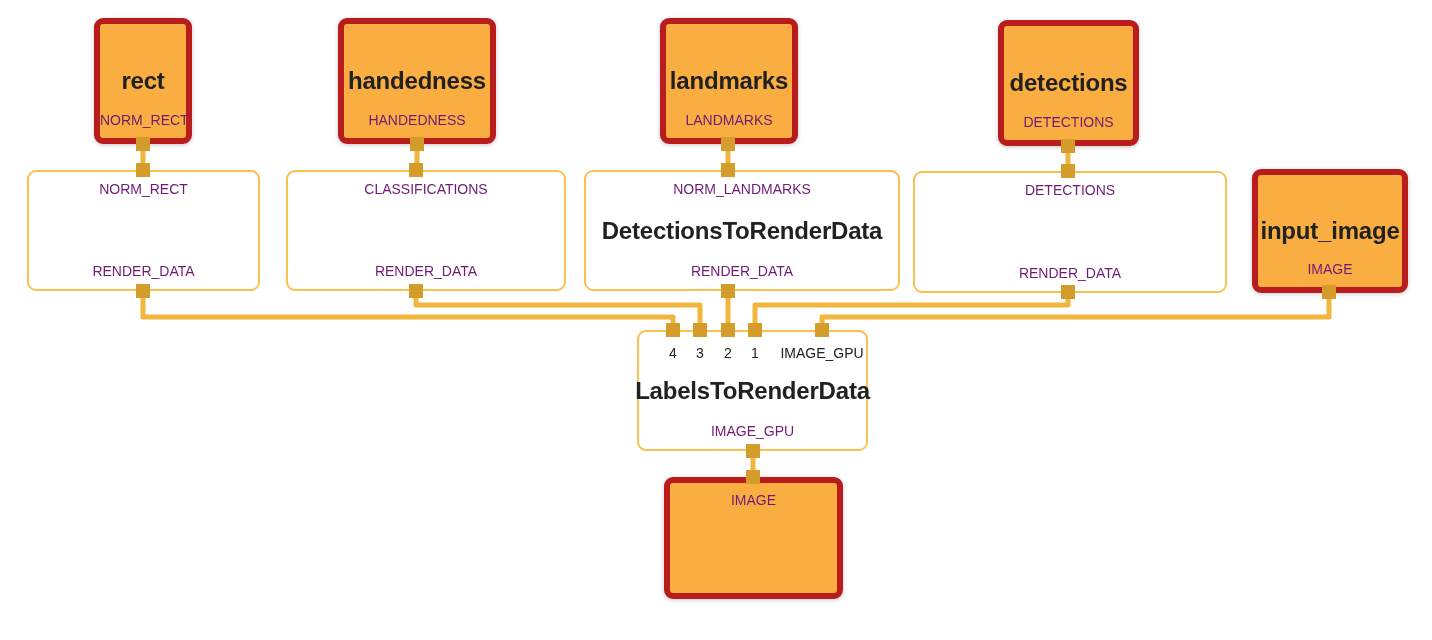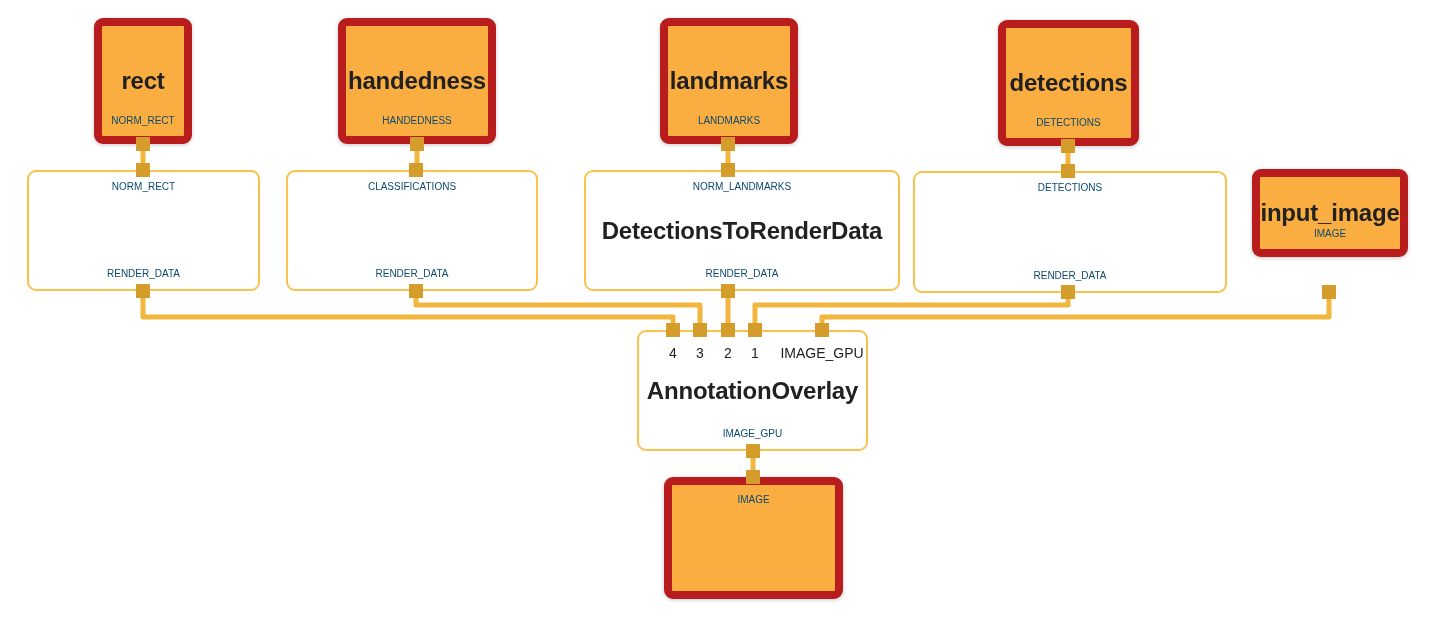--- a/index.html
+++ b/index.html
@@ -21,39 +21,39 @@
     position:absolute;
     box-sizing:border-box;
     border-radius:9px;
     display:flex;
     align-items:center;
     justify-content:center;
     z-index:1;
   }
   .packet {
     background:#FAAE42;
-    border:8px solid #b91c1c;
+    border:6px solid #b91c1c;
     box-shadow:0 1px 4px rgba(0,0,0,0.22);
   }
   .calc {
     background:#ffffff;
     border:2px solid #FBC14D;
   }
   .name {
     font-weight:bold;
     font-size:24px;
     color:#212121;
     white-space:nowrap;
     letter-spacing:-0.2px;
   }
   .plabel {
     position:absolute; left:0; right:0;
     text-align:center;
-    font-size:10px;
-    color:#0c4a6e;
+    font-size:14px;
+    color:#701a75;
     white-space:nowrap;
   }
   .plabel.top    { top:9px; }
   .plabel.bottom { bottom:10px; }
   .ao-label {
     position:absolute;
     top:13px;
     transform:translateX(-50%);
     font-size:14px;
     color:#212121;
@@ -103,48 +103,48 @@
   <div class="node packet" style="left:998px; top:20px; width:141px; height:126px;">
     <div class="name">detections</div>
     <div class="plabel bottom">DETECTIONS</div>
   </div>
 
   <div class="node calc" style="left:27px; top:170px; width:233px; height:121px;">
     <div class="plabel top">NORM_RECT</div>
     <div class="plabel bottom">RENDER_DATA</div>
   </div>
 
-  <div class="node calc" style="left:286px; top:170px; width:252px; height:121px;">
+  <div class="node calc" style="left:286px; top:170px; width:280px; height:121px;">
     <div class="plabel top">CLASSIFICATIONS</div>
     <div class="plabel bottom">RENDER_DATA</div>
   </div>
 
   <div class="node calc" style="left:584px; top:170px; width:316px; height:121px;">
     <div class="plabel top">NORM_LANDMARKS</div>
     <div class="name">DetectionsToRenderData</div>
     <div class="plabel bottom">RENDER_DATA</div>
   </div>
 
   <div class="node calc" style="left:913px; top:171px; width:314px; height:122px;">
     <div class="plabel top">DETECTIONS</div>
     <div class="plabel bottom">RENDER_DATA</div>
   </div>
 
-  <div class="node packet" style="left:1252px; top:169px; width:156px; height:88px;">
+  <div class="node packet" style="left:1252px; top:169px; width:156px; height:124px;">
     <div class="name">input_image</div>
     <div class="plabel bottom">IMAGE</div>
   </div>
 
   <div class="node calc" style="left:637px; top:330px; width:231px; height:121px;">
     <span class="ao-label" style="left:34px;">4</span>
     <span class="ao-label" style="left:61px;">3</span>
     <span class="ao-label" style="left:89px;">2</span>
     <span class="ao-label" style="left:116px;">1</span>
     <span class="ao-label" style="left:183px;">IMAGE_GPU</span>
-    <div class="name">AnnotationOverlay</div>
+    <div class="name">LabelsToRenderData</div>
     <div class="plabel bottom">IMAGE_GPU</div>
   </div>
 
   <div class="node packet" style="left:664px; top:477px; width:179px; height:122px;">
     <div class="plabel top">IMAGE</div>
   </div>
 
   <svg class="layer ports">
     <rect class="port" x="136" y="137" width="14" height="14"></rect>
     <rect class="port" x="410" y="137" width="14" height="14"></rect>

